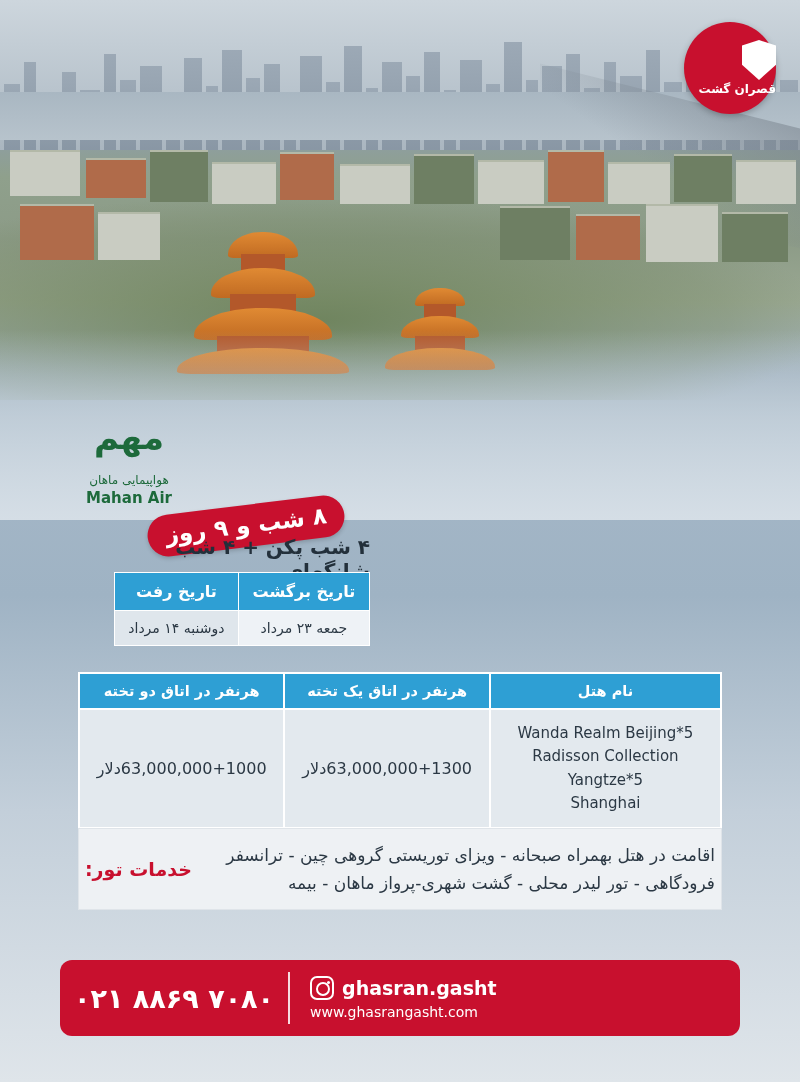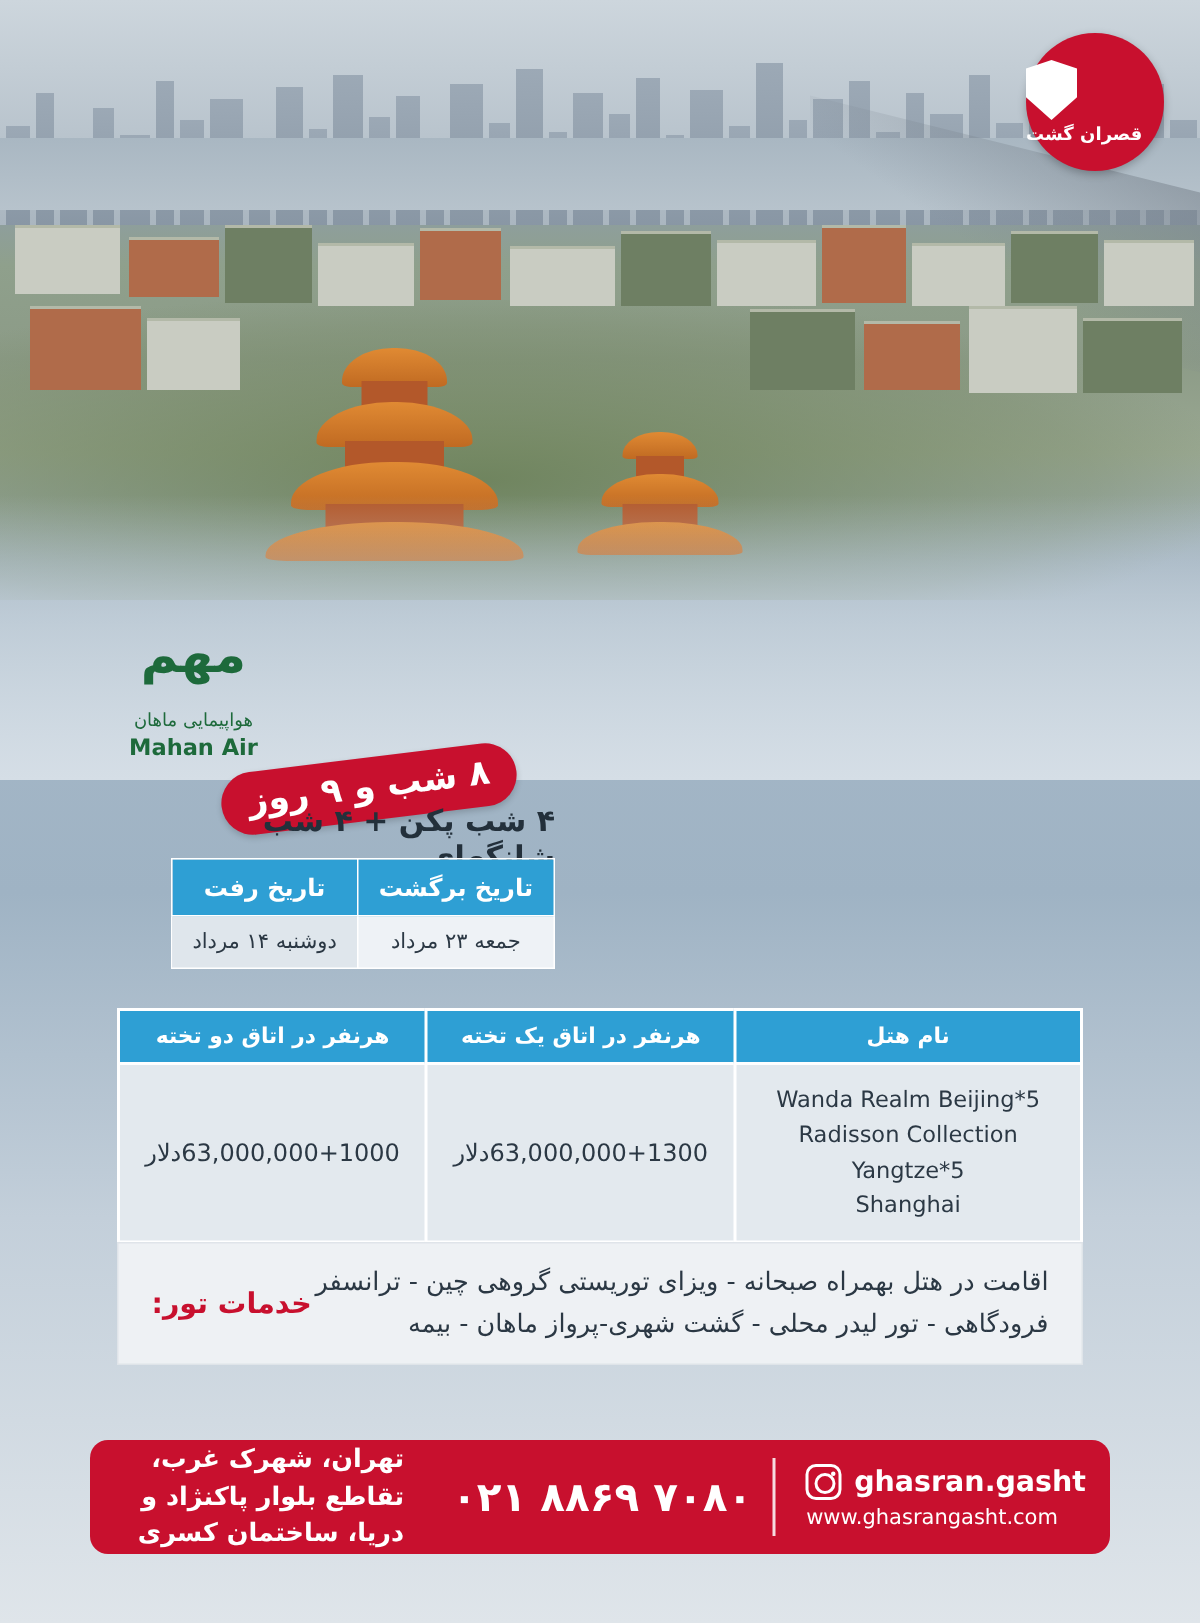--- a/index.html
+++ b/index.html
@@ -75,21 +75,21 @@
     position: absolute; left: 0; bottom: 0; width: 800px; height: 190px;
     background: linear-gradient(to bottom, rgba(190,203,214,0), rgba(199,211,221,.75) 45%, rgba(213,222,230,1) 100%);
   }
 
   
   .brand-logo {
     position: absolute; top: 22px; right: 24px; width: 92px; height: 92px;
     border-radius: 50%;
     background: #c8102e;
     box-shadow: 0 2px 6px rgba(0,0,0,.25);
-    display: flex; align-items: flex-end; justify-content: center; flex-direction: column; margin-left: 40px;
+    display: flex; align-items: flex-start; justify-content: center; flex-direction: column; margin-left: 40px;
   }
   .brand-logo .shield {
     width: 34px; height: 40px; background: #ffffff;
     clip-path: polygon(50% 0%, 100% 14%, 100% 62%, 50% 100%, 0% 62%, 0% 14%);
     margin-bottom: 2px;
   }
   .brand-logo .bname {
     color: #fff; font-size: 12px; font-weight: bold; letter-spacing: .5px;
   }
 
@@ -156,21 +156,21 @@
     background: #e3e9ee; color: #2b3844;
     padding: 12px 8px; border: 2px solid #ffffff; text-align: center;
     font-size: 16px; vertical-align: middle;
   }
   table.price td.hotels { line-height: 1.55; font-size: 15px; }
 
   
   .services {
     position: absolute; left: 78px; right: 78px; top: 828px;
     background: #eef1f4; border: 1px solid #dfe4e9;
-    padding: 12px 22px; display: flex; flex-direction: row-reverse;
+    padding: 12px 6px; display: flex; flex-direction: row-reverse;
     align-items: center; direction: rtl;
   }
   .services .lbl { color: #c8102e; font-weight: bold; font-size: 19px; white-space: nowrap; }
   .services .txt { color: #2b3844; font-size: 17px; line-height: 1.65; text-align: right; flex: 1; }
 
   
   .footer {
     position: absolute; left: 60px; right: 60px; bottom: 46px; height: 76px;
     background: #c8102e; border-radius: 12px;
     display: flex; flex-direction: row-reverse; align-items: center;
@@ -342,21 +342,20 @@
     </tbody>
       </table>
   </div>
 
   <div class="services">
     <span class="lbl">خدمات تور:</span>
     <span class="txt">اقامت در هتل بهمراه صبحانه - ویزای توریستی گروهی چین - ترانسفر فرودگاهی - تور لیدر محلی - گشت شهری-پرواز ماهان - بیمه</span>
   </div>
 
   <div class="footer">
-    <div class="addr">تهران، شهرک غرب، تقاطع بلوار پاکنژاد و دریا، ساختمان کسری</div>
     <div class="phone">۰۲۱ ۸۸۶۹ ۷۰۸۰</div>
     <div class="sep"></div>
     <div class="social">
       <div class="row1">
         <span class="ig"></span>
         <span>ghasran.gasht</span>
       </div>
       <div class="row2">www.ghasrangasht.com</div>
     </div>
   </div>

